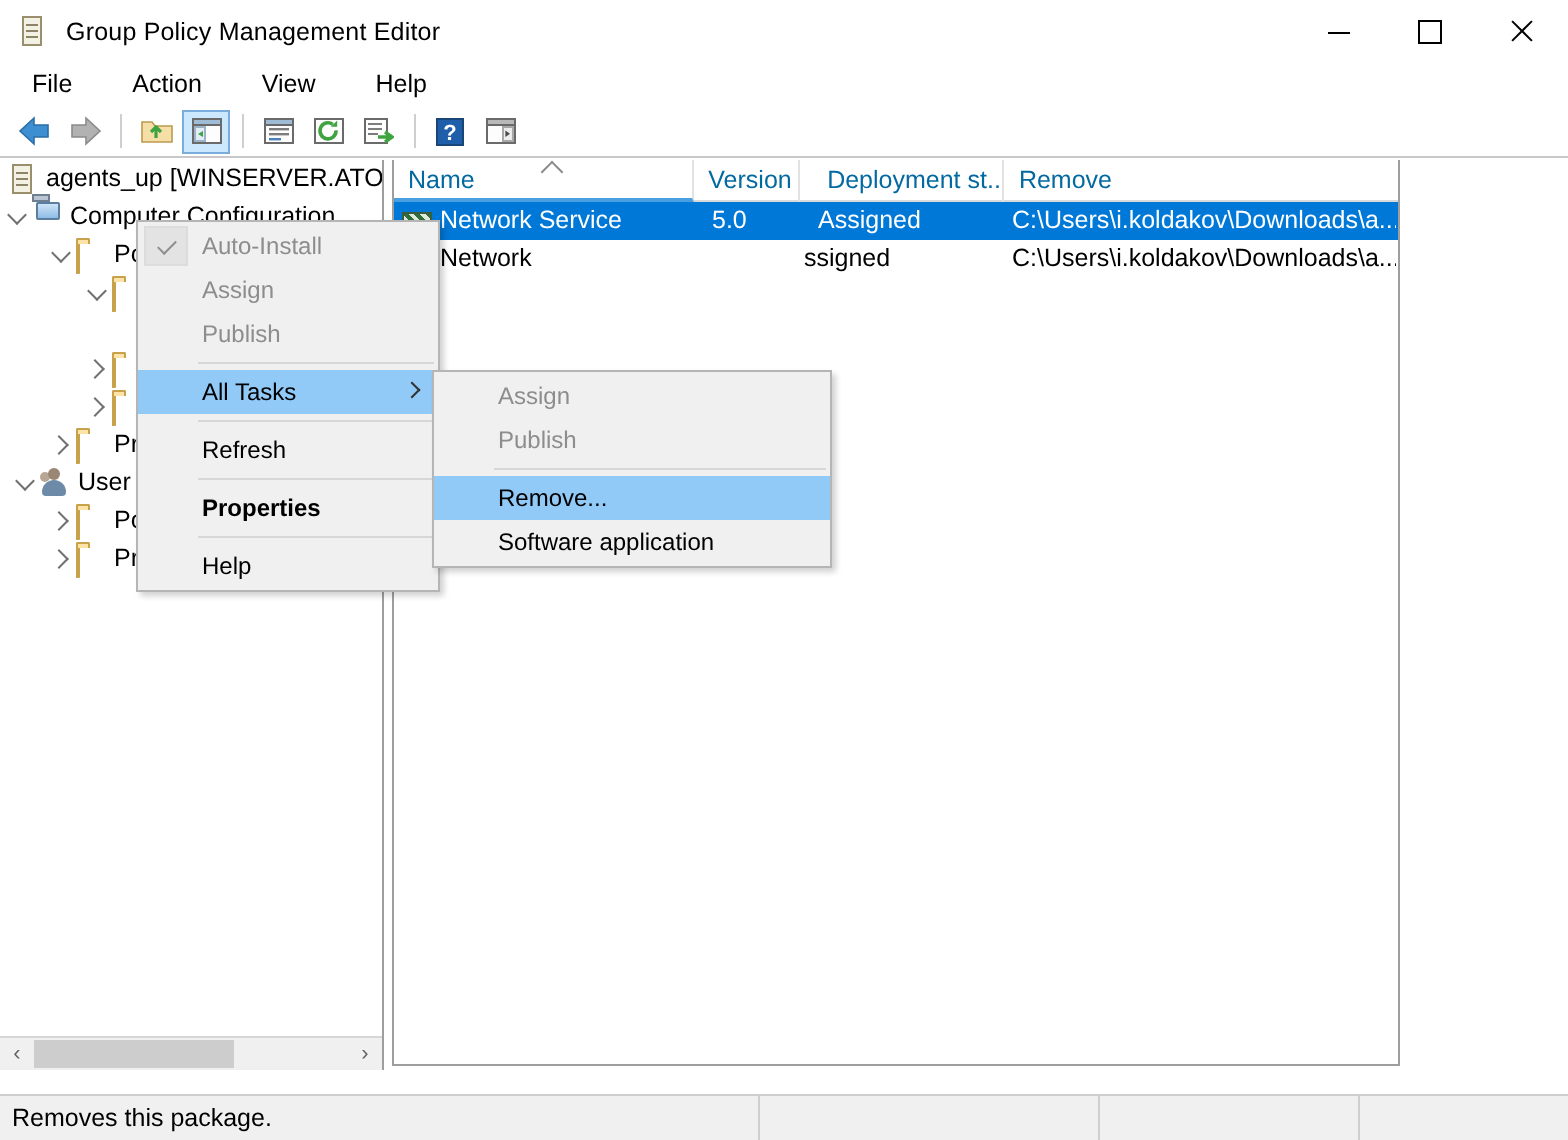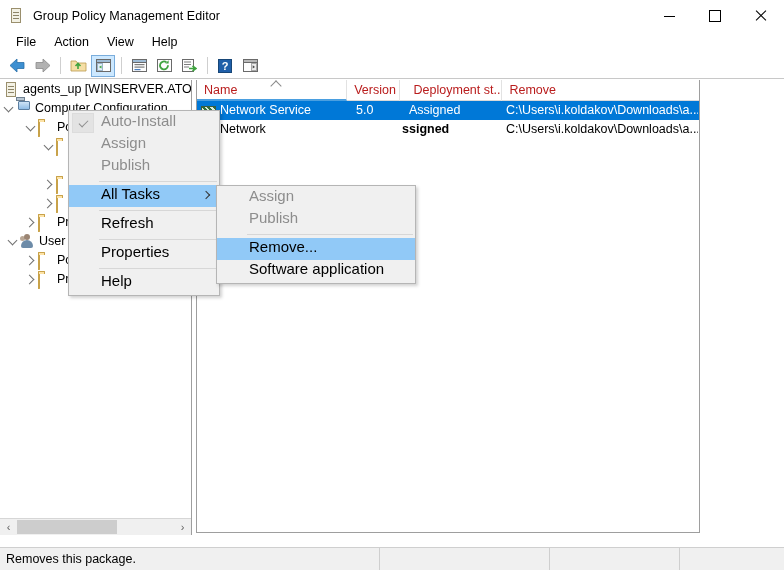--- a/index.html
+++ b/index.html
@@ -67,20 +67,21 @@
   .glyph-close::before { transform: rotate(45deg); }
   .glyph-close::after  { transform: rotate(-45deg); }
 
   
   .menubar {
     height: 21px;
     background: #ffffff;
     display: flex;
     align-items: center;
     padding-left: 7px;
+    gap: 12px;
   }
   .menubar .mi {
     font-size: 12.5px;
     padding: 2px 9px 3px 9px;
     color: #000;
     cursor: default;
   }
 
   
   .toolbar {
@@ -329,21 +330,21 @@
   .lv-col {
     position: relative;
     height: 21px;
     line-height: 21px;
     font-size: 12.5px;
     padding-left: 7px;
     box-sizing: border-box;
     border-right: 1px solid #e2e2e2;
     white-space: nowrap;
     overflow: hidden;
-    color: #b91c1c;
+    color: #0369a1;
   }
   .lv-col.sorted::after {
     content: "";
     position: absolute;
     left: 50%;
     top: 2px;
     width: 7px; height: 7px;
     border-left: 1.3px solid #8a8a8a;
     border-top: 1.3px solid #8a8a8a;
     transform: rotate(45deg);
@@ -421,35 +422,35 @@
     position: absolute;
     background: #f0f0f0;
     border: 1px solid #b5b5b5;
     box-shadow: 2px 2px 3px rgba(0,0,0,.18);
     padding: 1px 0;
     box-sizing: border-box;
     z-index: 50;
   }
   .cm-item {
     display: flex;
-    align-items: flex-start;
+    align-items: center;
     height: 22px;
-    font-size: 15px;
+    font-size: 12px;
     color: #000;
     white-space: nowrap;
     position: relative;
   }
   .cm-item .gutter {
     width: 28px; height: 22px;
     flex: 0 0 auto;
     display: flex; align-items: center; justify-content: center;
   }
   .cm-item .cm-label { padding-left: 4px; }
   .cm-item.disabled .cm-label { color: #8d8d8d; }
-  .cm-item.bold .cm-label { font-weight: normal; }
+  .cm-item.bold .cm-label { font-weight: bold; }
   .cm-item.highlight {
     background: #91c9f7;
   }
   .cm-sep {
     height: 1px;
     background: #d7d7d7;
     margin: 3px 2px 3px 30px;
   }
   .check-box {
     width: 22px; height: 20px;
@@ -746,21 +747,21 @@
           <div class="lv-cell name" style="width:152px;">
             <span class="ic-pkg2">
                 <span class="b"></span>
                 <span class="t"></span>
                 <span class="d"></span>
                 <span class="k"></span>
               </span>
             <span class="txt">Network</span>
           </div>
           <div class="lv-cell" style="width:53px;"></div>
-          <div class="lv-cell" style="width:97px;padding-left:0;font-weight:bold;">ssigned</div>
+          <div class="lv-cell" style="width:97px;padding-left:0;">ssigned</div>
           <div class="lv-cell" style="width:199px;">C:\Users\i.koldakov\Downloads\a...</div>
         </div>
 
       </div>
     </div>
   </div>
 
   <div class="ctxmenu" style="left:68px; top:30px; width:152px;">
 
     <div class="cm-item disabled">

